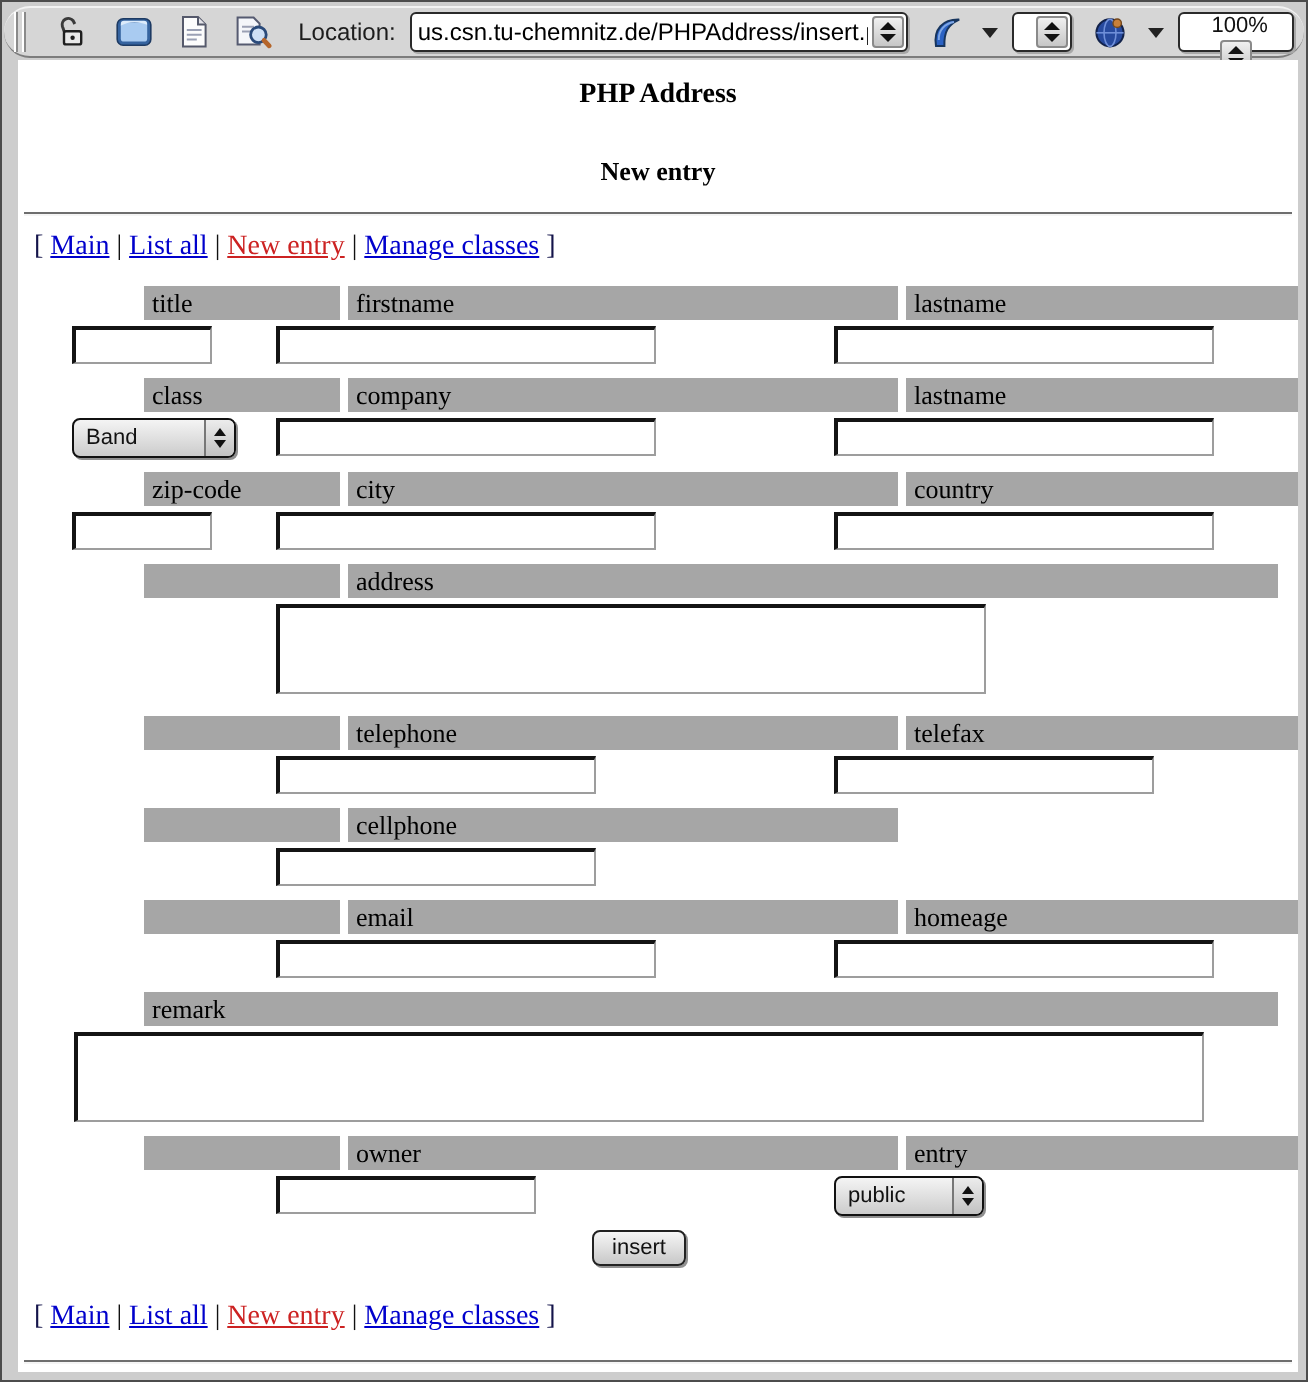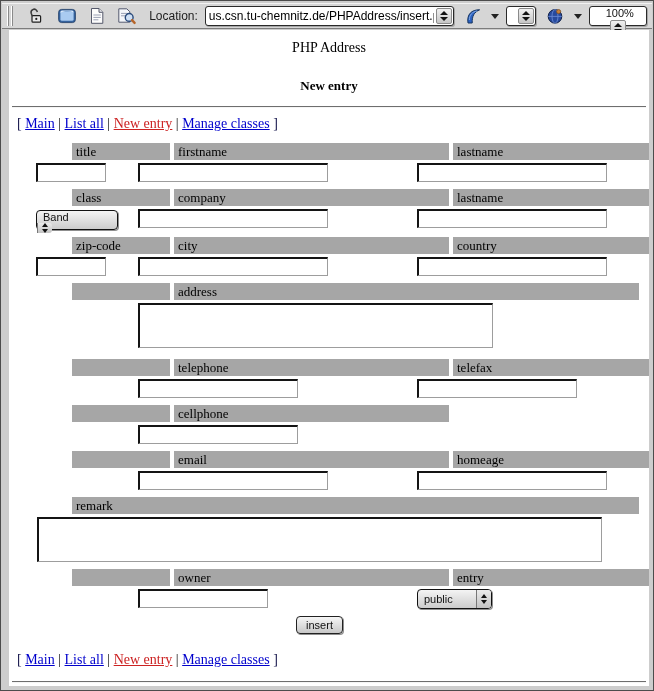--- a/index.html
+++ b/index.html
@@ -1,21 +1,21 @@
 <!DOCTYPE html>
 <html><head>
 <meta charset="utf-8">
 <style>
   html,body{margin:0;padding:0;width:654px;height:691px;overflow:hidden;background:#9a9a9a;}
   *{box-sizing:border-box;}
   .window{position:absolute;inset:0;border:1px solid #4c4c4c;background:#cdcdcd;}
   
   .toolbar{position:absolute;top:2px;left:1px;right:1px;height:26px;background:#d6d6d6;
     border-top:1px solid #f2f2f2;border-bottom:1px solid #7c7c7c;
-    display:flex;align-items:center;gap:7px;padding:0 5px;font-family:"Liberation Sans",sans-serif;}
+    display:flex;align-items:center;gap:7px;padding:0 5px;font-family:"Liberation Sans",sans-serif;border-radius:13px;}
   .grip{width:9px;height:20px;display:flex;gap:2px;margin-right:2px;}
   .grip i{width:2px;height:100%;background:#ededed;border-left:1px solid #fff;border-right:1px solid #8a8a8a;}
   .tbtn{width:24px;height:22px;display:flex;align-items:center;justify-content:center;cursor:pointer;}
   .tb-label{font-size:12px;color:#1c1c1c;margin-left:3px;}
   .combo{display:flex;align-items:center;border:1px solid #2a2a2a;border-radius:3px;background:#fff;
     height:20px;box-shadow:1px 1px 0 #a8a8a8;}
   .combo input{border:none;outline:none;flex:1;font:12px "Liberation Sans",sans-serif;padding:0 1px 0 3px;
     background:transparent;min-width:0;}
   .spinbox{width:16px;height:16px;margin:1px;border:1px solid #8a8a8a;border-radius:2px;
     background:linear-gradient(#f0f0f0,#c6c6c6);display:flex;flex-direction:column;
@@ -23,21 +23,21 @@
   .tri-up{width:0;height:0;border-left:4px solid transparent;border-right:4px solid transparent;border-bottom:4px solid #111;}
   .tri-down{width:0;height:0;border-left:4px solid transparent;border-right:4px solid transparent;border-top:4px solid #111;}
   .caret{width:0;height:0;border-left:4px solid transparent;border-right:4px solid transparent;border-top:5px solid #222;cursor:pointer;}
   .url-combo{width:256px;}
   .mini-combo{width:30px;}
   .zoom-combo{width:60px;flex-direction:column;}
   .zoom-combo .zval{flex:1;font-size:11px;padding-left:4px;color:#111;}
   
   .content{position:absolute;top:29px;left:8px;right:4px;bottom:4px;background:#fff;
     font-family:"Liberation Serif",serif;color:#000;padding-top:10px;overflow:hidden;}
-  .pg-title{text-align:center;font-weight:normal;font-size:14px;line-height:16px;}
+  .pg-title{text-align:center;font-weight:bold;font-size:14px;line-height:16px;}
   .pg-sub{text-align:center;font-weight:bold;font-size:13px;line-height:15px;margin-top:22px;}
   hr.rule{border:none;border-top:1px solid #6e6e6e;box-shadow:0 1px 0 #f5f5f5;margin:13px 3px 0 3px;}
   .nav{font-size:14px;margin:9px 0 0 8px;}
   .nav .bracket{color:#14144a;}
   .nav .sep{color:#111;}
   .navlink{color:#0000cc;text-decoration:underline;cursor:pointer;}
   .navlink.active{color:#cc2222;}
   
   .tbl{margin:11px 0 0 27px;width:567px;font-size:13px;}
   .row{display:flex;gap:4px;}
@@ -57,21 +57,21 @@
   .w355{width:355px;} .w565{width:565px;margin-left:1px;}
   .macselect{display:inline-flex;align-items:stretch;height:20px;border:1px solid #111;border-radius:4px;
     background:linear-gradient(#f4f4f4,#cccccc);box-shadow:1px 1px 0 #8f8f8f;cursor:pointer;
     font:11px "Liberation Sans",sans-serif;}
   .sel-label{flex:1;display:flex;align-items:center;padding:0 6px;color:#111;}
   .sel-spin{width:15px;border-left:1px solid #777;border-radius:0 3px 3px 0;
     background:linear-gradient(#ececec,#c2c2c2);display:flex;flex-direction:column;
     align-items:center;justify-content:center;gap:2px;}
   .sel-spin .tri-up{border-left-width:3.5px;border-right-width:3.5px;}
   .sel-spin .tri-down{border-left-width:3.5px;border-right-width:3.5px;}
-  .w82{width:82px;flex-direction:column;} .w75{width:75px;}
+  .w82{width:82px;} .w75{width:75px;}
   .btn-row{width:567px;text-align:center;margin-top:7px;}
   .macbtn{font:11px "Liberation Sans",sans-serif;color:#111;border:1px solid #222;border-radius:4px;
     background:linear-gradient(#f6f6f6,#c8c8c8);box-shadow:1px 1px 0 #909090;height:18px;
     padding:1px 9px;cursor:pointer;}
   .nav.bottom{margin-top:18px;}
 </style>
 </head>
 <body>
 
 <div class="window">

